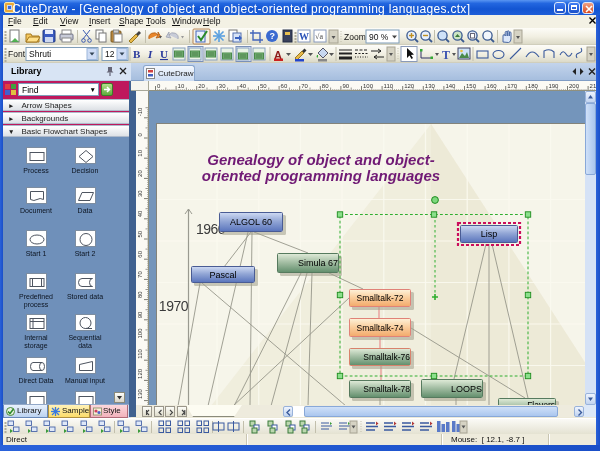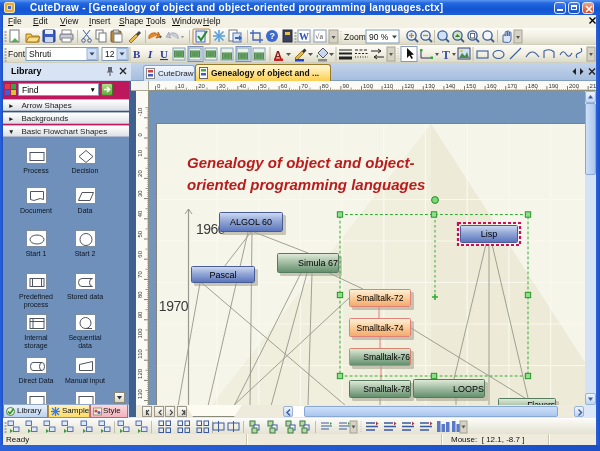--- a/index.html
+++ b/index.html
@@ -1,20 +1,20 @@
 <!DOCTYPE html>
 <html><head><meta charset="utf-8">
 <style>
 *{margin:0;padding:0;box-sizing:border-box;}
 html,body{width:600px;height:451px;overflow:hidden;font-family:"Liberation Sans",sans-serif;background:#ece9d8;}
 .abs{position:absolute;}
 svg{display:block;}
 #win{position:absolute;left:0;top:0;width:600px;height:451px;background:#ece9d8;}
 #title{left:0;top:0;width:600px;height:15px;background:linear-gradient(180deg,#5a96f2 0%,#2367e0 22%,#1355d2 60%,#1e5ed8 100%);}
-#title .txt{left:30px;top:2px;color:#fff;font-size:10px;font-weight:bold;letter-spacing:.3px;white-space:nowrap;}
+#title .txt{left:12px;top:2px;color:#fff;font-size:12px;font-weight:normal;letter-spacing:.3px;white-space:nowrap;}
 .tbtn{top:2px;width:12px;height:12px;border-radius:3px;border:1px solid #dfe9fb;color:#fff;font-size:8px;line-height:10px;text-align:center;}
 #menu{left:3px;top:15px;width:593px;height:13px;background:#f3f1e4;font-size:8.5px;color:#111;}
 #menu span{position:absolute;top:1px;}
 .tb{background:linear-gradient(180deg,#fdfcf8 0%,#f1efe2 55%,#dcdac8 100%);border-bottom:1px solid #d0cebc;}
 #tb1{left:3px;top:28px;width:593px;height:17px;}
 #tb2{left:3px;top:45px;width:593px;height:18px;}
 #librow{left:3px;top:63px;width:128px;height:18px;background:#d8e4f4;border-bottom:1px solid #b6c8e0;}
 #tabbar{left:131px;top:63px;width:465px;height:18px;background:linear-gradient(180deg,#c3d4ec,#a6bede);border-bottom:1px solid #7f9cc4;}
 #lpanel{left:3px;top:81px;width:128px;height:323px;background:#be185d;}
 .secrow{left:0;width:128px;height:12px;background:linear-gradient(180deg,#ffffff,#dde1e6);border:1px solid #aebacb;border-left:none;font-size:8px;color:#222;line-height:11px;}
@@ -361,28 +361,20 @@
       </div>
  </div>
  <div id="tabbar" class="abs">
    <div class="abs" style="left:12px;top:2px;width:52px;height:16px;background:linear-gradient(180deg,#f4f8fe,#cadbf2);border:1px solid #8aa6cc;border-bottom:none;border-radius:3px 3px 0 0;">
      <svg width="10" height="11" style="position:absolute;left:2px;top:2px;">
           <rect x="0.5" y="0.5" width="8" height="10" fill="#fff" stroke="#888"></rect>
           <rect x="2" y="2" width="5" height="2.5" fill="#d04040"></rect>
           <rect x="2" y="6" width="5" height="2.5" fill="#4060c0"></rect>
         </svg>
      <span style="position:absolute;left:14px;top:3px;font-size:8px;color:#222;">CuteDraw</span>
-   </div>
-   <div class="abs" style="left:64px;top:1px;width:136px;height:17px;background:linear-gradient(180deg,#fff6d8 0%,#ffe9a2 40%,#fccf4e 100%);border:1px solid #9a7a2a;border-bottom:none;border-radius:3px 3px 0 0;">
-     <svg width="10" height="12" style="position:absolute;left:3px;top:2px;">
-          <rect x="0.5" y="0.5" width="8" height="11" fill="#fff" stroke="#667"></rect>
-          <rect x="2" y="2" width="5" height="2.5" fill="#50a050"></rect>
-          <rect x="2" y="6" width="5" height="2.5" fill="#4060c0"></rect>
-        </svg>
-     <span style="position:absolute;left:15px;top:3px;font-size:8.5px;font-weight:bold;color:#111;">Genealogy of object and ...</span>
    </div>
    <div class="abs" style="left:440px;top:4px;">
         <svg width="26" height="9">
           <path d="M5 1 L1.5 4.5 L5 8 Z" fill="#222"></path>
           <path d="M9 1 L12.5 4.5 L9 8 Z" fill="#222"></path>
           <path d="M18 1.5 L24 7.5 M24 1.5 L18 7.5" stroke="#222" stroke-width="1.4"></path>
         </svg>
       </div>
 </div>
  <div id="lpanel" class="abs">
@@ -962,31 +954,31 @@
           <line x1="329" y1="120" x2="297" y2="255" stroke="#96968a" stroke-width="0.9"></line>
           <line x1="332" y1="120" x2="332" y2="282" stroke="#96968a" stroke-width="0.9"></line>
           <line x1="335" y1="120" x2="371" y2="274" stroke="#96968a" stroke-width="0.9"></line>
           <line x1="254" y1="204" x2="368" y2="274" stroke="#96968a" stroke-width="0.9"></line>
           <line x1="299" y1="274" x2="299" y2="282" stroke="#96968a" stroke-width="0.9"></line>
           <line x1="223" y1="274" x2="223" y2="282" stroke="#96968a" stroke-width="0.9"></line>
           <line x1="222" y1="183" x2="222" y2="194" stroke="#e89090" stroke-width="1.2"></line>
           <line x1="223" y1="213" x2="223" y2="224" stroke="#e89090" stroke-width="1.2"></line>
           <line x1="224" y1="242" x2="224" y2="256" stroke="#e89090" stroke-width="1.2"></line>
         </svg>
-        <div style="position:absolute;left:30px;top:28px;width:268px;text-align:left;font-size:15px;font-weight:bold;font-style:italic;color:#b91c1c;line-height:22px;letter-spacing:0px;">Genealogy of object and object-<br>oriented programming languages</div>
+        <div style="position:absolute;left:30px;top:28px;width:268px;text-align:center;font-size:15px;font-weight:bold;font-style:italic;color:#701a75;line-height:16px;letter-spacing:0px;">Genealogy of object and object-<br>oriented programming languages</div>
         <div style="position:absolute;left:0px;top:97px;width:31px;text-align:right;font-size:14px;color:#3a3a3a;letter-spacing:-0.5px;padding-left:39px;">1960</div>
         <div style="position:absolute;left:0px;top:174px;width:31px;text-align:right;font-size:14px;color:#3a3a3a;letter-spacing:-0.5px;">1970</div>
         <div class="diagbox blue" style="left:62px;top:88px;width:64px;height:20px;font-size:9px;line-height:19px;">ALGOL 60</div>
         <div class="diagbox blue" style="left:34px;top:142px;width:64px;height:17px;font-size:9px;line-height:16px;">Pascal</div>
         <div class="diagbox green" style="left:120px;top:129px;width:62px;height:20px;font-size:9px;line-height:19px;">Simula 67</div>
         <div class="diagbox orange" style="left:192px;top:165px;width:62px;height:18px;font-size:8.5px;line-height:17px;">Smalltalk-72</div>
         <div class="diagbox orange" style="left:192px;top:194px;width:62px;height:19px;font-size:8.5px;line-height:18px;">Smalltalk-74</div>
         <div class="diagbox green" style="left:192px;top:224px;width:62px;height:18px;font-size:8.5px;line-height:17px;border-color:#d8826c;">Smalltalk-76</div>
         <div class="diagbox green" style="left:192px;top:256px;width:62px;height:18px;font-size:8.5px;line-height:17px;">Smalltalk-78</div>
-        <div class="diagbox green" style="left:256px;top:255px;width:72px;height:19px;font-size:9px;line-height:18px;">LOOPS</div>
+        <div class="diagbox green" style="left:264px;top:255px;width:62px;height:19px;font-size:9px;line-height:18px;">LOOPS</div>
         <div class="diagbox green" style="left:341px;top:274px;width:58px;height:18px;font-size:8.5px;line-height:13px;">Flavors</div>
         <svg width="66" height="26" style="position:absolute;left:299px;top:97px;">
           <rect x="2" y="2" width="62" height="22" fill="none" stroke="#cb0c5c" stroke-width="2.2" stroke-dasharray="3,2"></rect>
         </svg>
         <div class="diagbox blue" style="left:303px;top:101px;width:58px;height:18px;font-size:9px;line-height:17px;box-shadow:none;">Lisp</div>
         <svg width="429" height="282" style="position:absolute;left:0;top:0;pointer-events:none;">
           <rect x="183" y="90.5" width="188" height="161.5" fill="none" stroke="#2fae2f" stroke-width="1" stroke-dasharray="2.8,2.2"></rect>
           <line x1="278" y1="91" x2="278" y2="170" stroke="#2fae2f" stroke-width="1" stroke-dasharray="2.5,2.5"></line>
           <circle cx="278" cy="76" r="3.4" fill="#7ed87e" stroke="#1e8c1e" stroke-width="1"></circle>
           <path d="M278 170 l0 6 M275 173 l6 0" stroke="#2fae2f" stroke-width="1.6"></path>
@@ -1184,21 +1176,21 @@
         <g transform="translate(449,2)">
           <rect x="0" y="0" width="3.5" height="11" fill="#5a7ac8"></rect>
           <rect x="4.5" y="3" width="3.5" height="8" fill="#5a7ac8"></rect>
           <rect x="9" y="1" width="3.5" height="10" fill="#5a7ac8"></rect>
         </g>
         <rect x="457" y="2" width="7" height="12" fill="#d6d3c4" stroke="#a8a494"></rect>
         <path d="M458.5 6.5 l4 0 l-2 3 z" fill="#555"></path>
       </svg>
     </div>
  <div id="status" class="abs">
-   <span class="abs" style="left:3px;top:1px;">Ready</span>
+   <span class="abs" style="left:3px;top:1px;">Direct</span>
    <span class="abs" style="left:448px;top:1px;">Mouse:&nbsp; [ 12.1, -8.7 ]</span>
       <span class="abs" style="left:243px;top:0;width:1px;height:11px;background:#c9c5b2;"></span>
       <span class="abs" style="left:244px;top:0;width:1px;height:11px;background:#fff;"></span>
       <span class="abs" style="left:438px;top:0;width:1px;height:11px;background:#c9c5b2;"></span>
       <span class="abs" style="left:439px;top:0;width:1px;height:11px;background:#fff;"></span>
       <span class="abs" style="left:545px;top:0;width:1px;height:11px;background:#c9c5b2;"></span>
       <span class="abs" style="left:546px;top:0;width:1px;height:11px;background:#fff;"></span>
  </div>
  <div class="abs brd" style="left:0;top:15px;width:3px;height:430px;"></div>
  <div class="abs brd" style="left:596px;top:15px;width:4px;height:430px;"></div>

